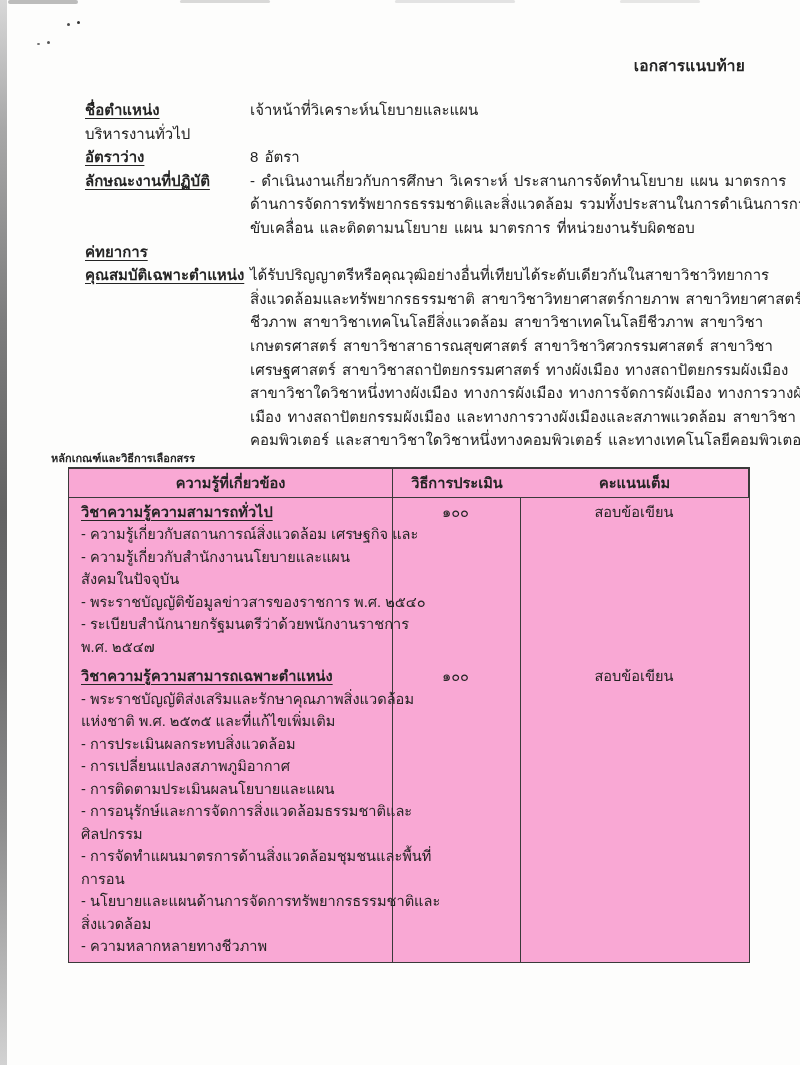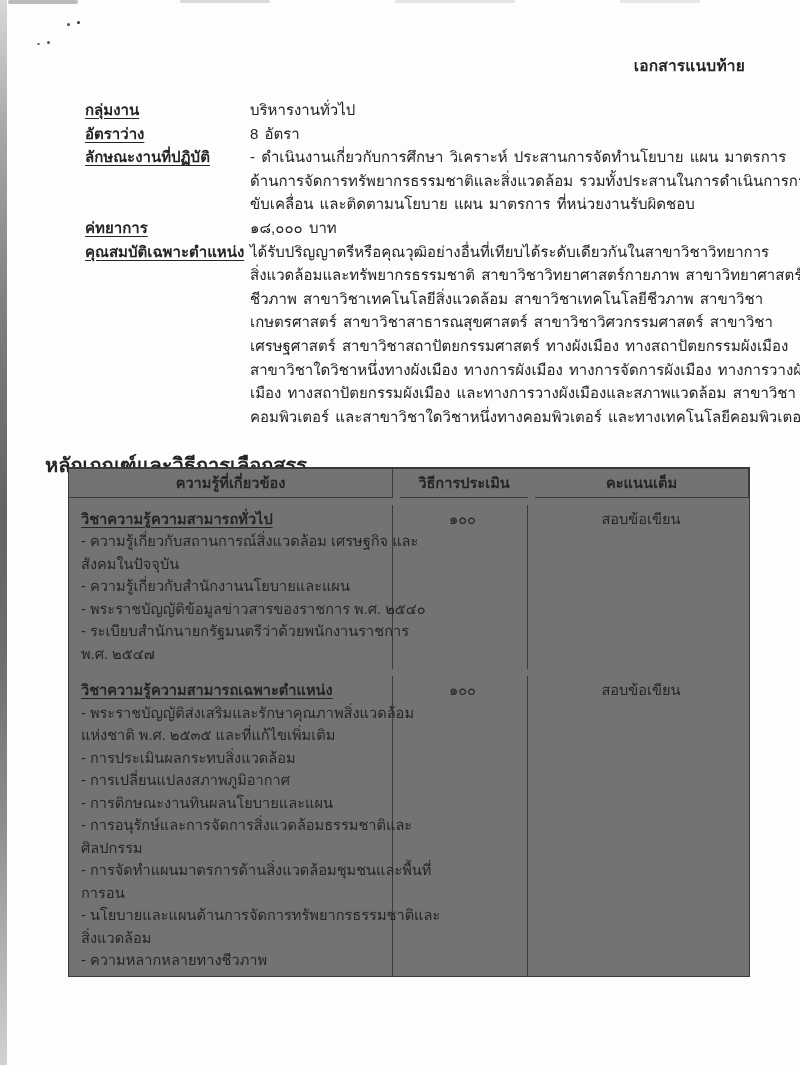--- a/index.html
+++ b/index.html
@@ -43,35 +43,35 @@
     width: 165px; flex: 0 0 165px;
     font-weight: 700; font-size: 15px; line-height: 23.6px;
     text-decoration: underline; text-underline-offset: 3px;
     white-space: nowrap;
   }
   .fvalue { flex: 1; font-size: 15px; line-height: 23.6px; word-spacing: 2px; }
   .fvalue .line { white-space: nowrap; }
 
   
   .criteria-heading {
-    position: absolute; left: 45px; top: 449px;
-    font-weight: 700; font-size: 20px;
+    position: absolute; left: 51px; top: 449px;
+    font-weight: 700; font-size: 11px;
     text-underline-offset: 3px;
     white-space: nowrap;
   }
 
   
   .tbl {
     position: absolute; left: 68px; top: 467px; width: 680px;
     display: grid;
     grid-template-columns: 324px 128px 1fr;
     border: 1.6px solid #3a3a3a;
     border-top-width: 2.6px;
-    background: #737373;
-    font-size: 14.6px; line-height: 22.5px; gap: 7px;
+    background: #f9a8d4;
+    font-size: 14.6px; line-height: 22.5px;
   }
   .th {
     border-bottom: 1.6px solid #3a3a3a;
     font-weight: 700; text-align: center;
     padding: 3px 4px 2px 4px; white-space: nowrap;
   }
   .cdiv { border-right: 1.4px solid #3a3a3a; }
   .td { padding: 3px 6px 4px 12px; }
   .td.center { text-align: center; padding-left: 4px; }
   .sect-title {
@@ -93,23 +93,28 @@
   <div class="top-smudge ts4"></div>
   <div class="speck sp1"></div>
   <div class="speck sp2"></div>
   <div class="speck sp3"></div>
   <div class="speck sp4"></div>
 
   <div class="corner-note">เอกสารแนบท้าย</div>
 
   <div class="fields">
 
+    <div class="frow">
+      <div class="flabel">ชื่อตำแหน่ง</div>
+      <div class="fvalue">
+        <div class="line">เจ้าหน้าที่วิเคราะห์นโยบายและแผน</div>
+      </div>
+    </div>
 
     <div class="frow">
-      <div class="flabel">กลุ่มงาน</div>
       <div class="fvalue">
         <div class="line">บริหารงานทั่วไป</div>
       </div>
     </div>
 
     <div class="frow">
       <div class="flabel">อัตราว่าง</div>
       <div class="fvalue">
         <div class="line">8 อัตรา</div>
       </div>
@@ -119,23 +124,20 @@
       <div class="flabel">ลักษณะงานที่ปฏิบัติ</div>
       <div class="fvalue">
         <div class="line">- ดำเนินงานเกี่ยวกับการศึกษา วิเคราะห์ ประสานการจัดทำนโยบาย แผน มาตรการ</div>
         <div class="line">ด้านการจัดการทรัพยากรธรรมชาติและสิ่งแวดล้อม รวมทั้งประสานในการดำเนินการการ</div>
         <div class="line">ขับเคลื่อน และติดตามนโยบาย แผน มาตรการ ที่หน่วยงานรับผิดชอบ</div>
       </div>
     </div>
 
     <div class="frow">
       <div class="flabel">ค่ทยาการ</div>
-      <div class="fvalue">
-        <div class="line">๑๘,๐๐๐ บาท</div>
-      </div>
     </div>
 
     <div class="frow">
       <div class="flabel">คุณสมบัติเฉพาะตำแหน่ง</div>
       <div class="fvalue">
         <div class="line">ได้รับปริญญาตรีหรือคุณวุฒิอย่างอื่นที่เทียบได้ระดับเดียวกันในสาขาวิชาวิทยาการ</div>
         <div class="line">สิ่งแวดล้อมและทรัพยากรธรรมชาติ สาขาวิชาวิทยาศาสตร์กายภาพ สาขาวิทยาศาสตร์</div>
         <div class="line">ชีวภาพ สาขาวิชาเทคโนโลยีสิ่งแวดล้อม สาขาวิชาเทคโนโลยีชีวภาพ สาขาวิชา</div>
         <div class="line">เกษตรศาสตร์ สาขาวิชาสาธารณสุขศาสตร์ สาขาวิชาวิศวกรรมศาสตร์ สาขาวิชา</div>
         <div class="line">เศรษฐศาสตร์ สาขาวิชาสถาปัตยกรรมศาสตร์ ทางผังเมือง ทางสถาปัตยกรรมผังเมือง</div>
@@ -151,36 +153,36 @@
 
   <div class="tbl">
 
     <div class="th cdiv">ความรู้ที่เกี่ยวข้อง</div>
     <div class="th">วิธีการประเมิน</div>
     <div class="th cdiv">คะแนนเต็ม</div>
 
     <div class="td cdiv">
       <div class="sect-title">วิชาความรู้ความสามารถทั่วไป</div>
       <div class="line">- ความรู้เกี่ยวกับสถานการณ์สิ่งแวดล้อม เศรษฐกิจ และ</div>
+      <div class="line">- ความรู้เกี่ยวกับสำนักงานนโยบายและแผน</div>
       <div class="line">สังคมในปัจจุบัน</div>
-      <div class="line">- ความรู้เกี่ยวกับสำนักงานนโยบายและแผน</div>
       <div class="line">- พระราชบัญญัติข้อมูลข่าวสารของราชการ พ.ศ. ๒๕๔๐</div>
       <div class="line">- ระเบียบสำนักนายกรัฐมนตรีว่าด้วยพนักงานราชการ</div>
       <div class="line">พ.ศ. ๒๕๔๗</div>
     </div>
     <div class="td cdiv center">๑๐๐</div>
     <div class="td center">สอบข้อเขียน</div>
 
     <div class="td cdiv">
       <div class="sect-title">วิชาความรู้ความสามารถเฉพาะตำแหน่ง</div>
       <div class="line">- พระราชบัญญัติส่งเสริมและรักษาคุณภาพสิ่งแวดล้อม</div>
       <div class="line">แห่งชาติ พ.ศ. ๒๕๓๕ และที่แก้ไขเพิ่มเติม</div>
       <div class="line">- การประเมินผลกระทบสิ่งแวดล้อม</div>
       <div class="line">- การเปลี่ยนแปลงสภาพภูมิอากาศ</div>
-      <div class="line">- การติกษณะงานทินผลนโยบายและแผน</div>
+      <div class="line">- การติดตามประเมินผลนโยบายและแผน</div>
       <div class="line">- การอนุรักษ์และการจัดการสิ่งแวดล้อมธรรมชาติและ</div>
       <div class="line">ศิลปกรรม</div>
       <div class="line">- การจัดทำแผนมาตรการด้านสิ่งแวดล้อมชุมชนและพื้นที่</div>
       <div class="line">การอน</div>
       <div class="line">- นโยบายและแผนด้านการจัดการทรัพยากรธรรมชาติและ</div>
       <div class="line">สิ่งแวดล้อม</div>
       <div class="line">- ความหลากหลายทางชีวภาพ</div>
     </div>
     <div class="td cdiv center">๑๐๐</div>
     <div class="td center">สอบข้อเขียน</div>

